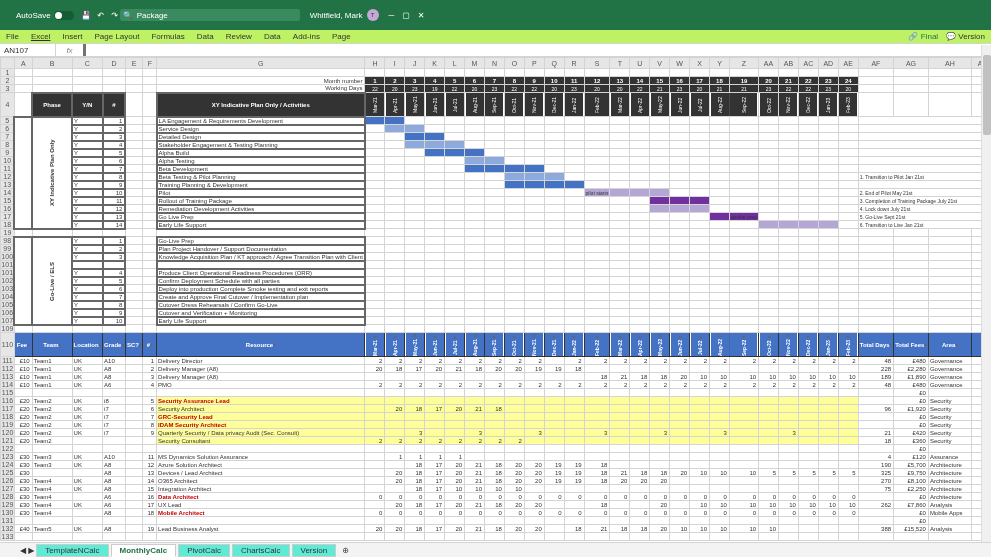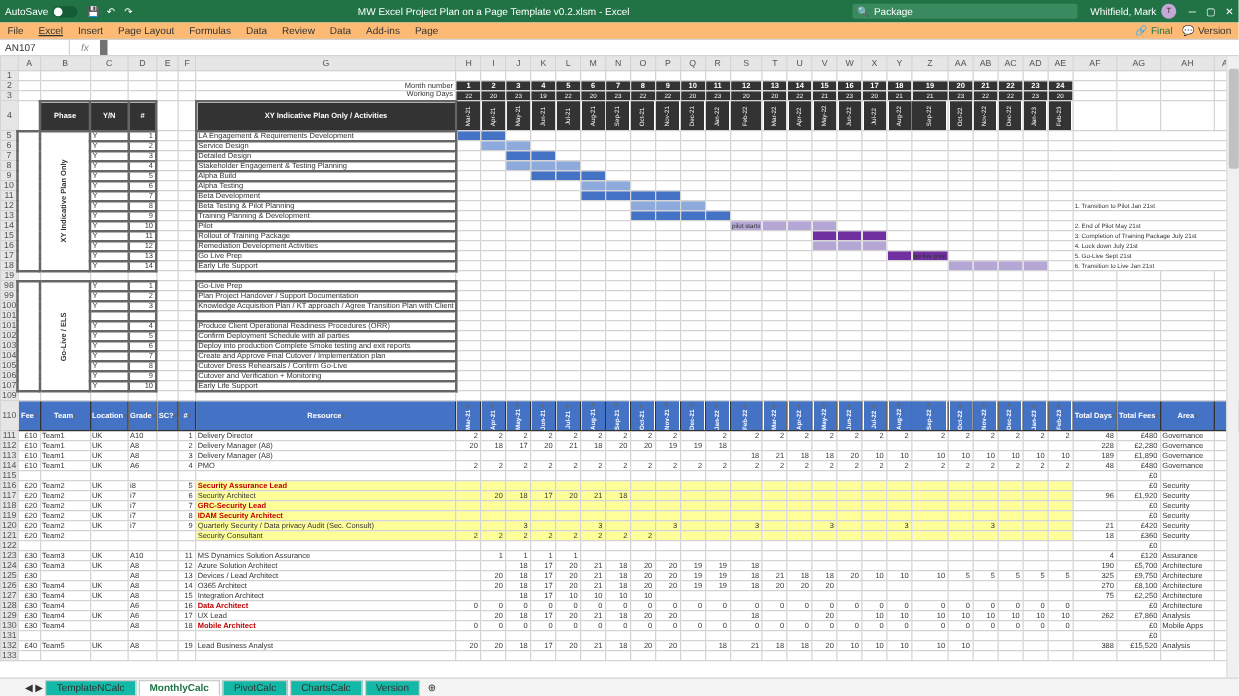--- a/index.html
+++ b/index.html
@@ -1,34 +1,34 @@
 <!DOCTYPE html>
 <html><head>
 <meta charset="utf-8">
 <style>
 *{box-sizing:border-box;margin:0;padding:0;font-family:"Segoe UI",Arial,sans-serif}
 body{background:#fff;width:991px;height:557px;overflow:hidden;font-size:7px;color:#333}
-.titlebar{height:18px;background:#217346;display:flex;align-items:center;color:#fff;font-size:8px;padding:0 4px}
+.titlebar{height:30px;background:#217346;display:flex;align-items:center;color:#fff;font-size:8px;padding:0 16px}
 .titlebar .autosave{display:flex;align-items:center;gap:3px}
 .titlebar .autosave .toggle{width:20px;height:9px;background:#135c36;border-radius:5px;position:relative}
 .titlebar .autosave .toggle::after{content:"";position:absolute;width:7px;height:7px;background:#fff;border-radius:50%;top:1px;left:1px}
 .qat{display:flex;gap:4px;margin-left:8px}
 .qat span{width:10px;height:10px;display:flex;align-items:center;justify-content:center}
 .titlebar .title{flex:1;text-align:center}
 .titlebar .search{width:180px;height:12px;background:#3a8a5f;border-radius:2px;display:flex;align-items:center;padding:0 4px;gap:3px}
 .titlebar .user{margin-left:10px;display:flex;align-items:center;gap:4px}
 .titlebar .avatar{width:12px;height:12px;background:#c5a8d8;border-radius:50%;display:flex;align-items:center;justify-content:center;font-size:6px;color:#333}
 .winbtns{display:flex;gap:8px;margin-left:10px}
-.ribbon-tabs{height:14px;background:#fdba74;border-bottom:1px solid #d4d4d4;display:flex;align-items:center;padding:0 6px;font-size:8px;gap:12px}
+.ribbon-tabs{height:14px;background:#bef264;border-bottom:1px solid #d4d4d4;display:flex;align-items:center;padding:0 6px;font-size:8px;gap:12px}
 .ribbon-tabs span{cursor:pointer}
 .ribbon-tabs .right{margin-left:auto;display:flex;gap:8px}
 .ribbon-tabs .share{color:#217346}
 .formula-bar{height:13px;border-bottom:1px solid #d4d4d4;display:flex;align-items:center;font-size:8px}
 .namebox{width:56px;border-right:1px solid #d4d4d4;padding:0 4px;height:100%;display:flex;align-items:center}
-.fx{width:30px;border-right:6px solid #737373;display:flex;align-items:center;justify-content:center;height:100%;gap:2px}
+.fx{width:30px;border-right:3px solid #737373;display:flex;align-items:center;justify-content:center;height:100%;gap:2px}
 .fx span{font-style:italic;color:#888}
 .formula-input{flex:1;padding:0 4px}
 .grid-wrap{height:497px;overflow:auto;position:relative}
 table{border-collapse:collapse;table-layout:fixed}
 .colhdr th{background:#e6e6e6;border:1px solid #d4d4d4;font-weight:400;font-size:7px;height:11px;text-align:center;color:#555}
 .rowhdr{background:#e6e6e6;border:1px solid #d4d4d4;font-weight:400;font-size:7px;width:14px;text-align:center;color:#555}
 td{border:1px solid #d4d4d4;font-size:6px;padding:0 1px;height:8px;overflow:hidden;white-space:nowrap;text-overflow:clip}
 .hdr-dark{background:#333;color:#fff;font-weight:bold;text-align:center}
 .hdr-dark2{background:#333;color:#fff;text-align:center;font-size:5px}
 .boxed{border:2px solid #666!important}
@@ -38,39 +38,38 @@
 .gantt-lblue{background:#8ea9db}
 .gantt-purple{background:#7030a0}
 .gantt-lpurple{background:#b4a7d6}
 .label-small{font-size:5px}
 .res-hdr td{background:#4472c4;color:#fff;font-weight:bold;text-align:center;border:1px solid #333}
 .yellow{background:#ffff99}
 .red-text{color:#c00000;font-weight:bold}
 .numcell{text-align:right;padding-right:2px}
 .drop{color:#666;font-size:5px}
 .sheet-tabs{position:absolute;bottom:0;left:0;right:0;height:15px;background:#f3f3f3;border-top:1px solid #d4d4d4;display:flex;align-items:center;padding:0 20px;font-size:8px;gap:2px}
-.sheet-tab{padding:1px 8px;border:1px solid #ccc;background:#14b8a6;cursor:pointer}
+.sheet-tab{padding:1px 8px;border:1px solid #ccc;background:#5eead4;cursor:pointer}
 .sheet-tab.active{background:#fff;border-bottom-color:#fff;font-weight:bold;color:#217346}
 .scroll-r{position:absolute;right:0;top:45px;bottom:15px;width:10px;background:#f0f0f0;border-left:1px solid #ddd}
 .scroll-r .thumb{position:absolute;top:10px;width:8px;left:1px;height:80px;background:#c1c1c1;border-radius:2px}
 </style>
 </head>
 <body>
 
 <div class="titlebar">
   <div class="autosave">
     <span>AutoSave</span>
     <div class="toggle"></div>
   </div>
   <div class="qat">
     <span>💾</span>
     <span>↶</span>
     <span>↷</span>
   </div>
-  <div class="title">MW Excel Project Plan on a Page Template v0.2.xlsm - Excel</div>
   <div class="search">
     <span>🔍</span>
     <span>Package</span>
   </div>
   <div class="user">
     <span>Whitfield, Mark</span>
     <div class="avatar">T</div>
   </div>
   <div class="winbtns">
     <span>─</span>

